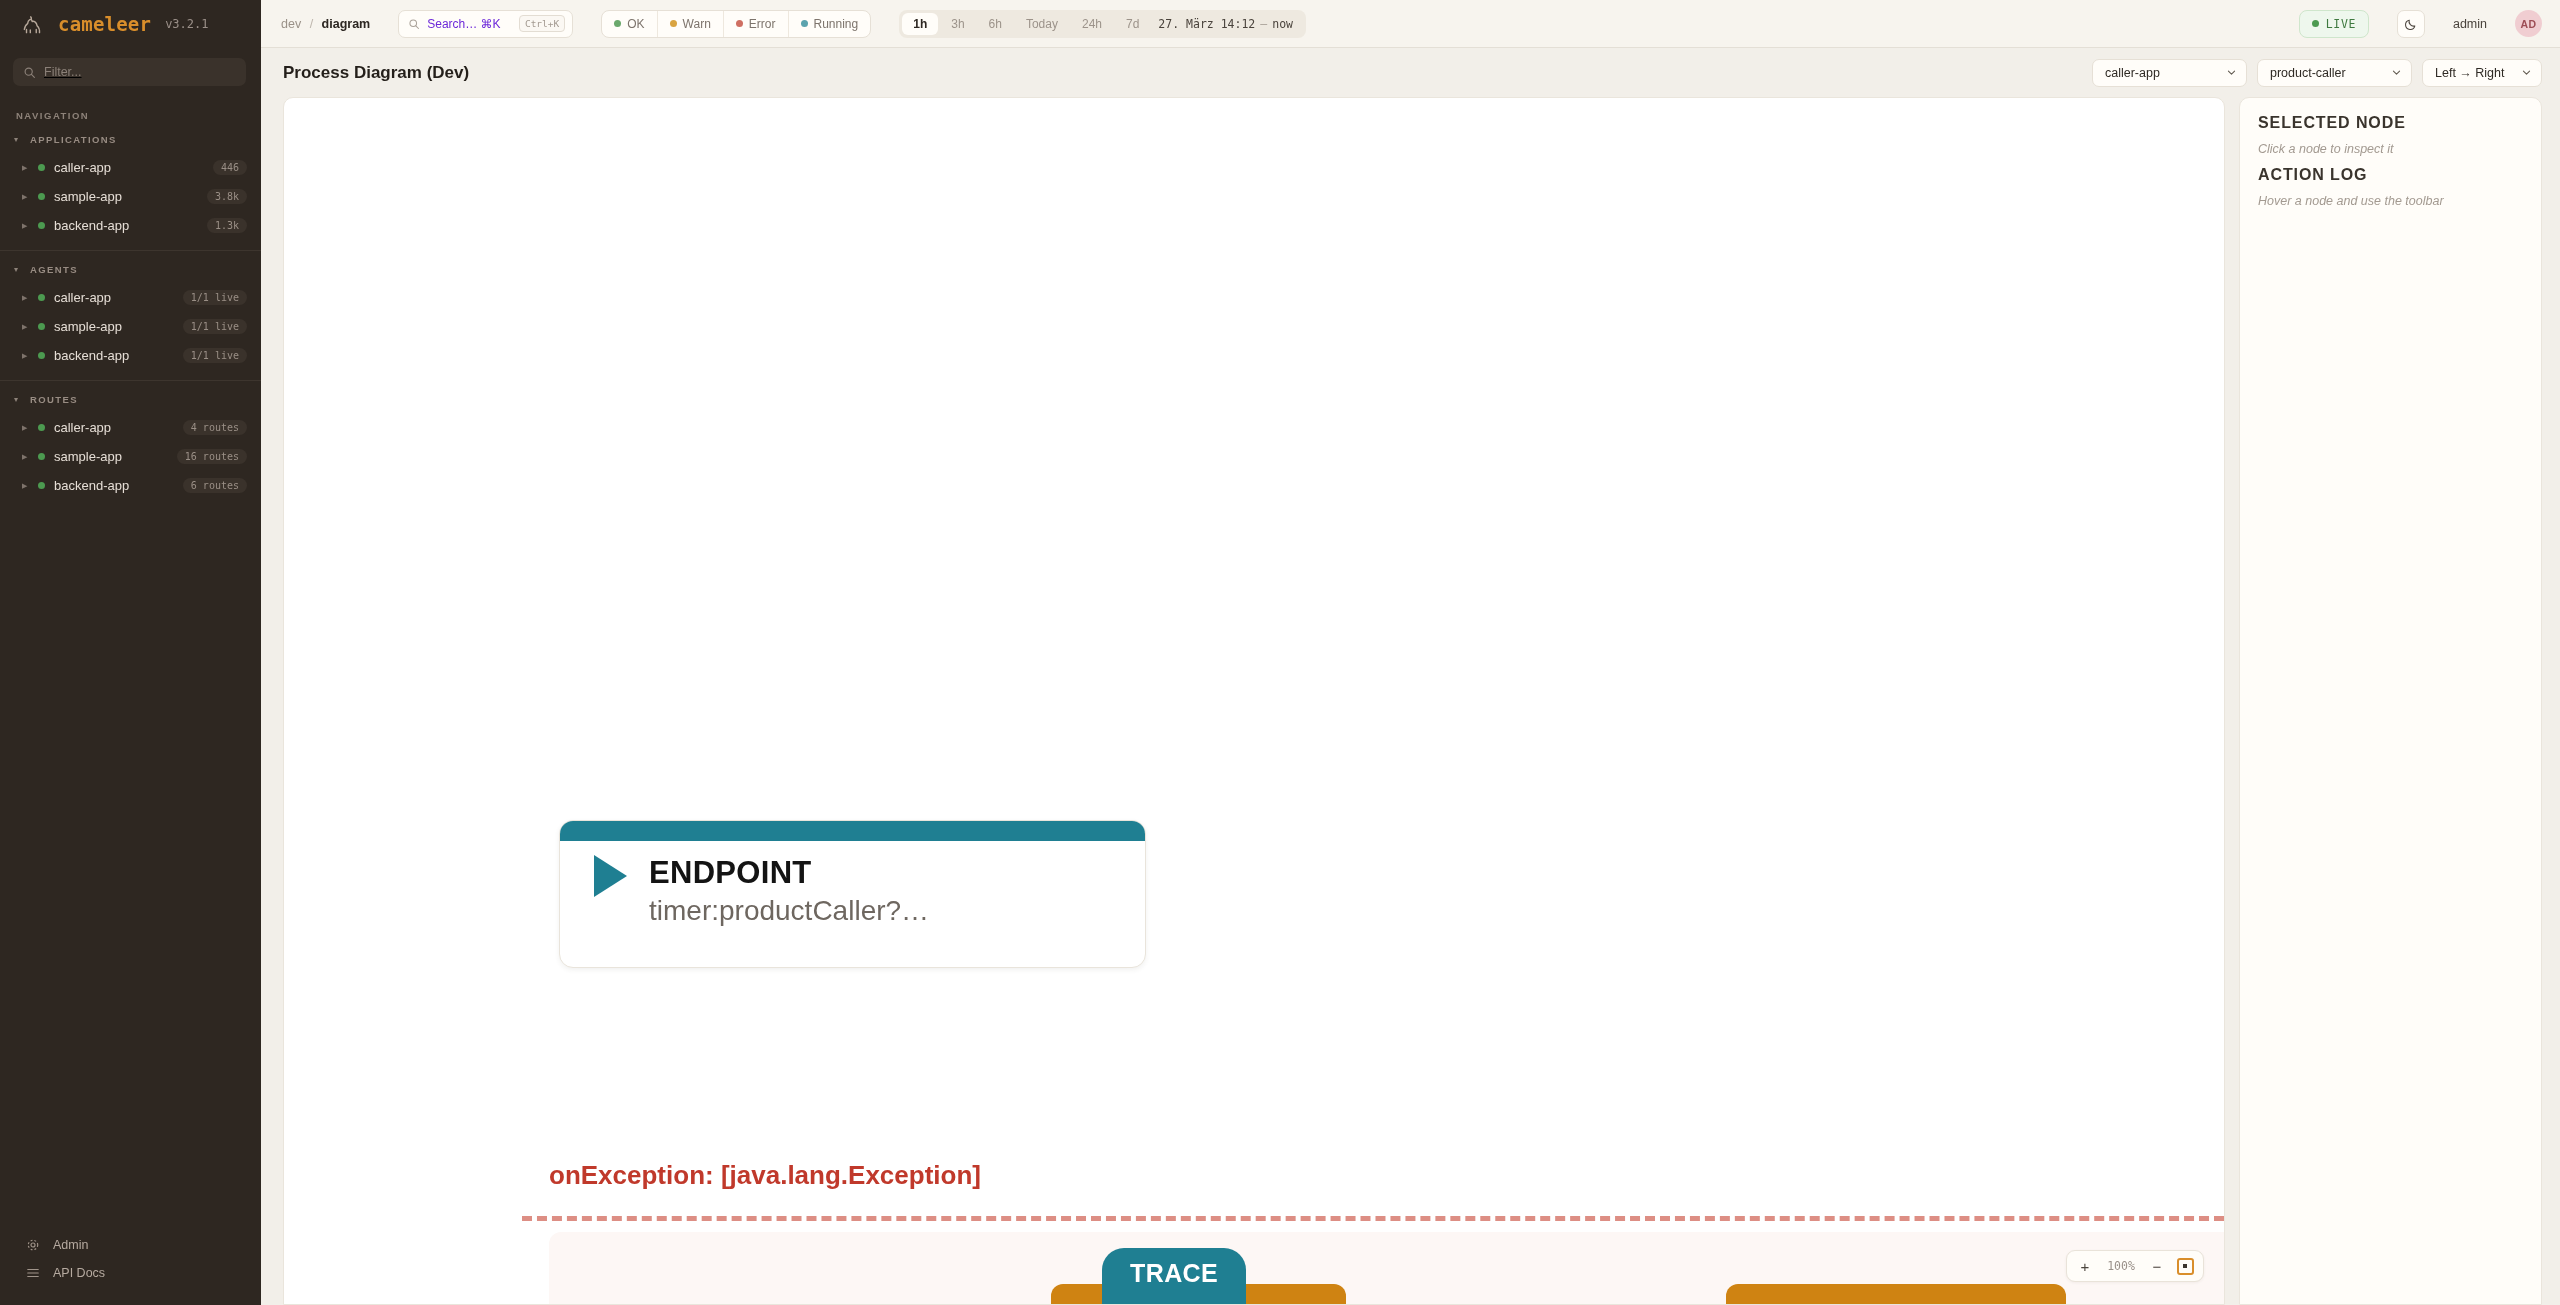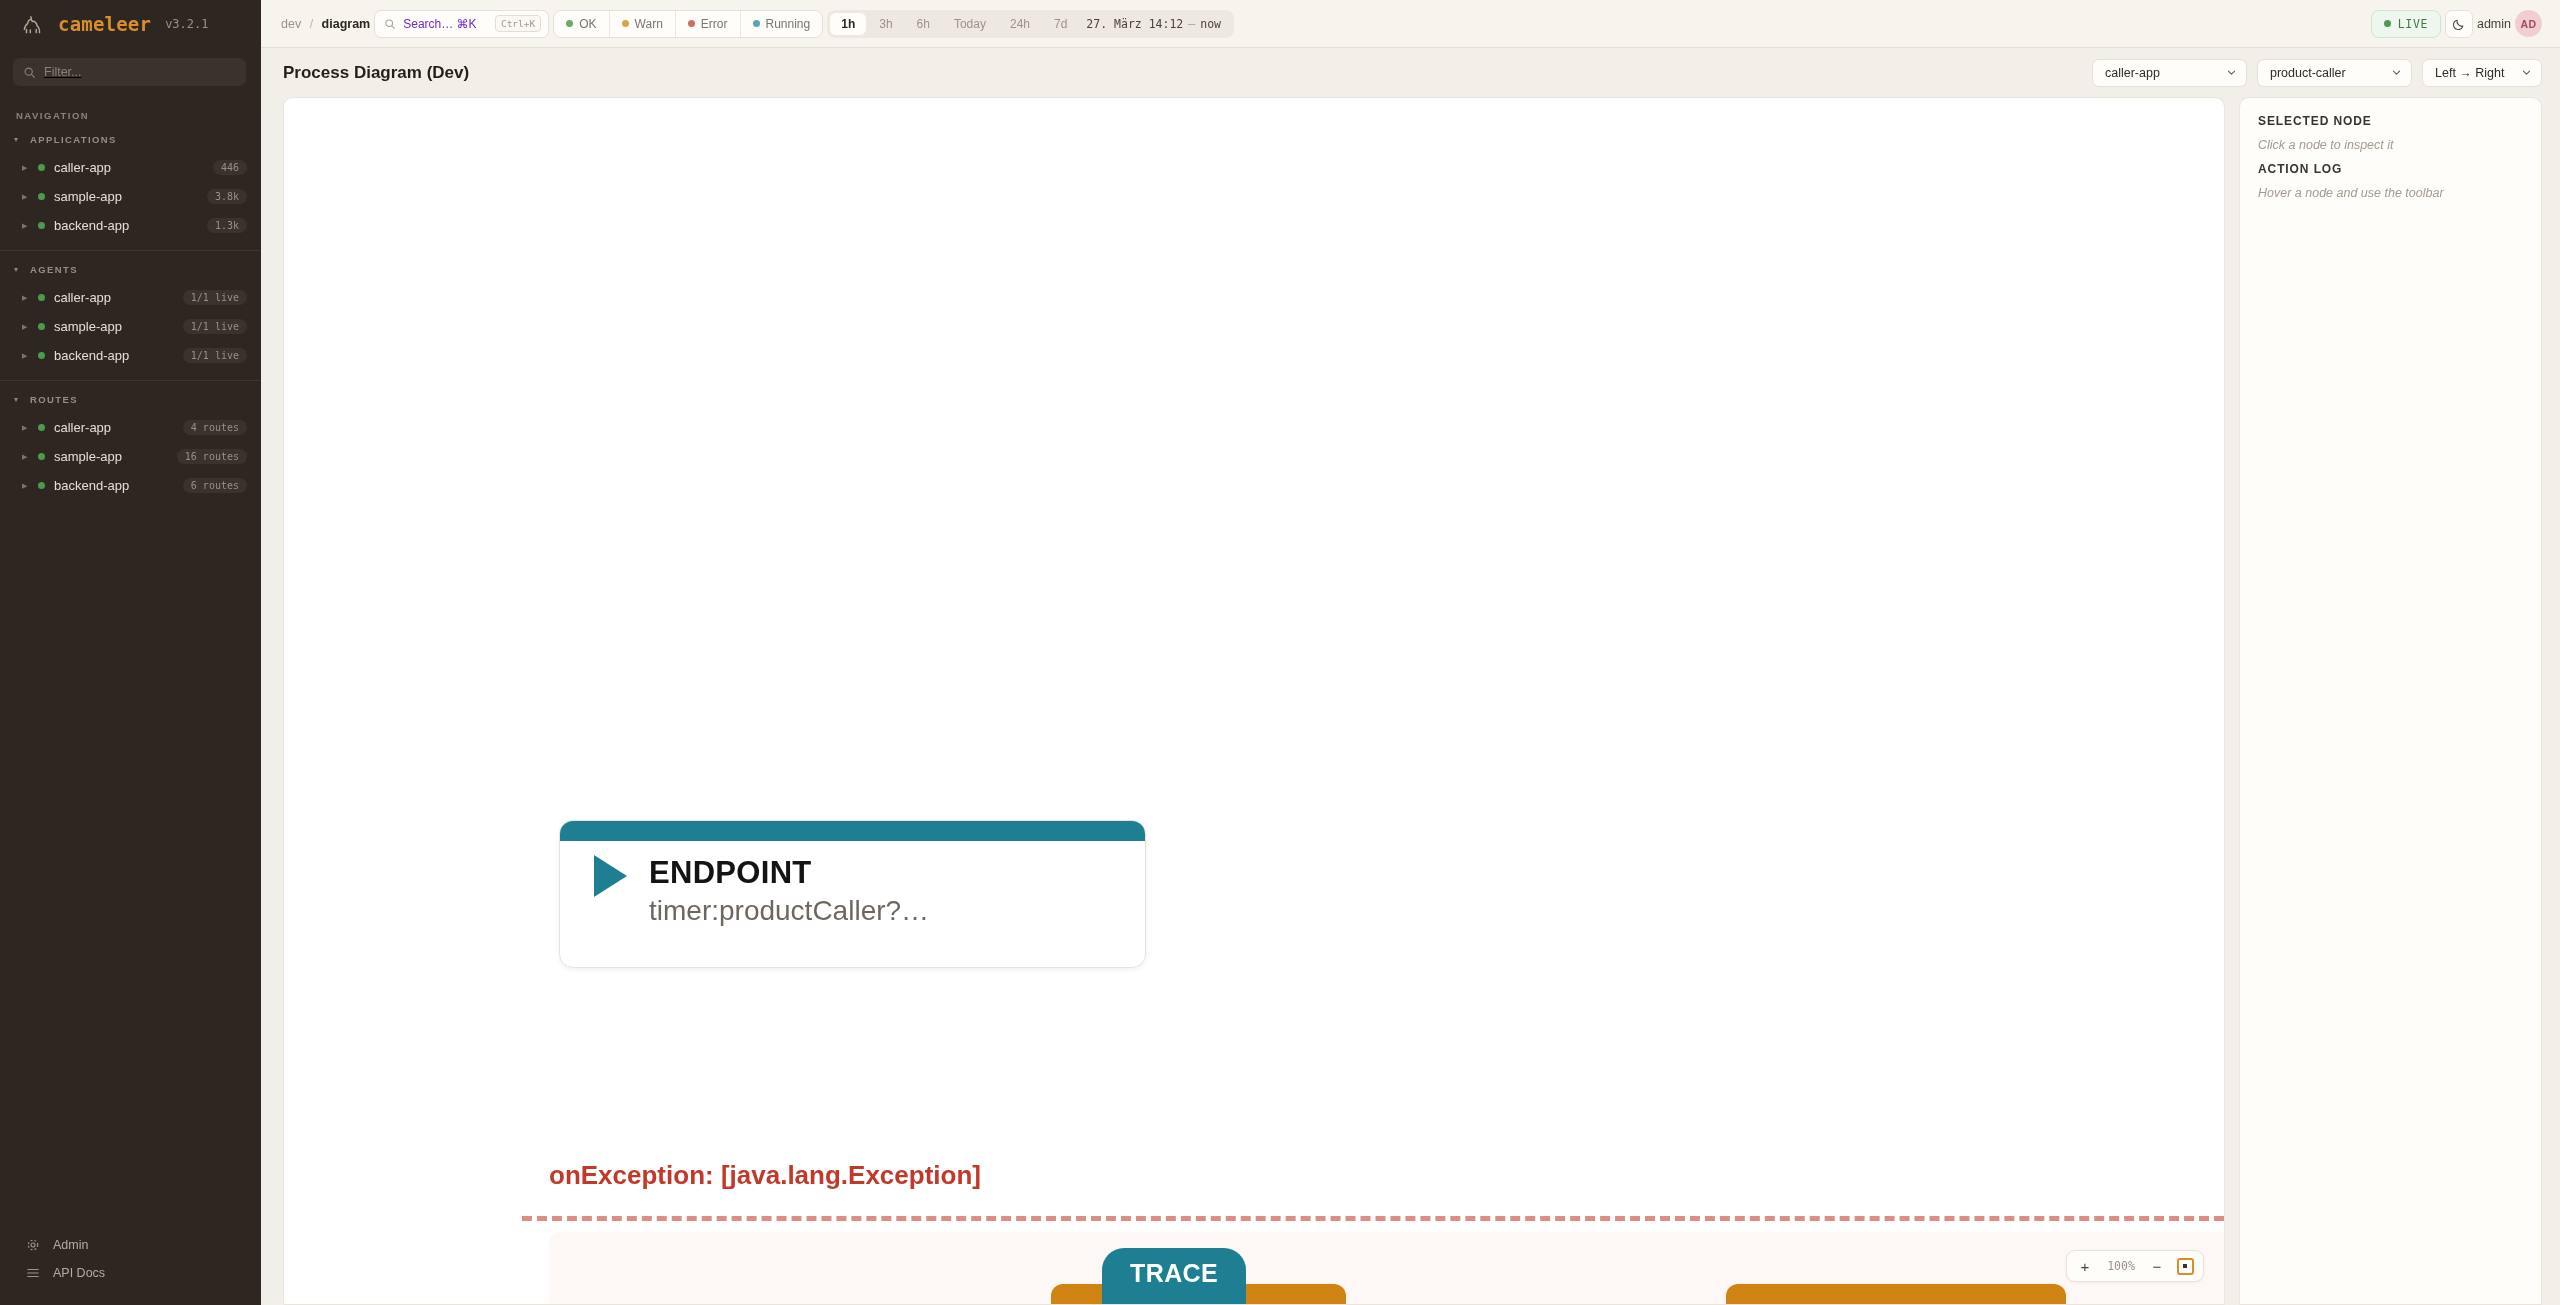--- a/index.html
+++ b/index.html
@@ -84,21 +84,21 @@
     display: flex; align-items: center; gap: 13px;
     padding: 7px 16px 7px 26px; cursor: pointer;
   }
   .foot-label { font-size: 12.5px; color: #b6aaa0; }
 
   
   .main { flex: 1 1 auto; display: flex; flex-direction: column; background: #f2efe9; }
 
   .topbar {
     height: 48px; flex: 0 0 48px; display: flex; align-items: center;
-    gap: 4px; padding: 0 18px 0 20px;
+    gap: 28px; padding: 0 18px 0 20px;
     background: #f7f4ee; border-bottom: 1px solid #e4dfd6;
   }
   .crumb { font-size: 12.5px; color: #9a9188; white-space: nowrap; }
   .crumb .sep { margin: 0 5px; color: #bdb5ac; }
   .crumb .cur { color: #2d2722; font-weight: 700; }
 
   .search {
     height: 28px; width: 175px; background: #fffdf9;
     border: 1px solid #e6e0d6; border-radius: 7px;
     display: flex; align-items: center; gap: 7px; padding: 0 7px 0 9px;
@@ -187,21 +187,21 @@
     border: 1px solid #eae5dc;
     border-radius: 10px 10px 0 0;
     position: relative; overflow: hidden;
   }
   .inspector {
     flex: 0 0 303px; background: #fffdf9;
     border: 1px solid #eae5dc; border-radius: 10px 10px 0 0;
     padding: 16px 18px;
   }
   .insp-h {
-    font-size: 12px; font-weight: 700; color: #3a342d;
+    font-size: 16px; font-weight: 700; color: #3a342d;
     letter-spacing: .9px; margin-bottom: 10px;
   }
   .insp-h.second { margin-top: 10px; }
   .insp-p { font-size: 12.5px; color: #a39a91; font-style: italic; }
 
   
   .node-endpoint {
     position: absolute; left: 275px; top: 722px;
     width: 587px; height: 148px;
     background: #ffffff; border: 1px solid #e9e4db;

